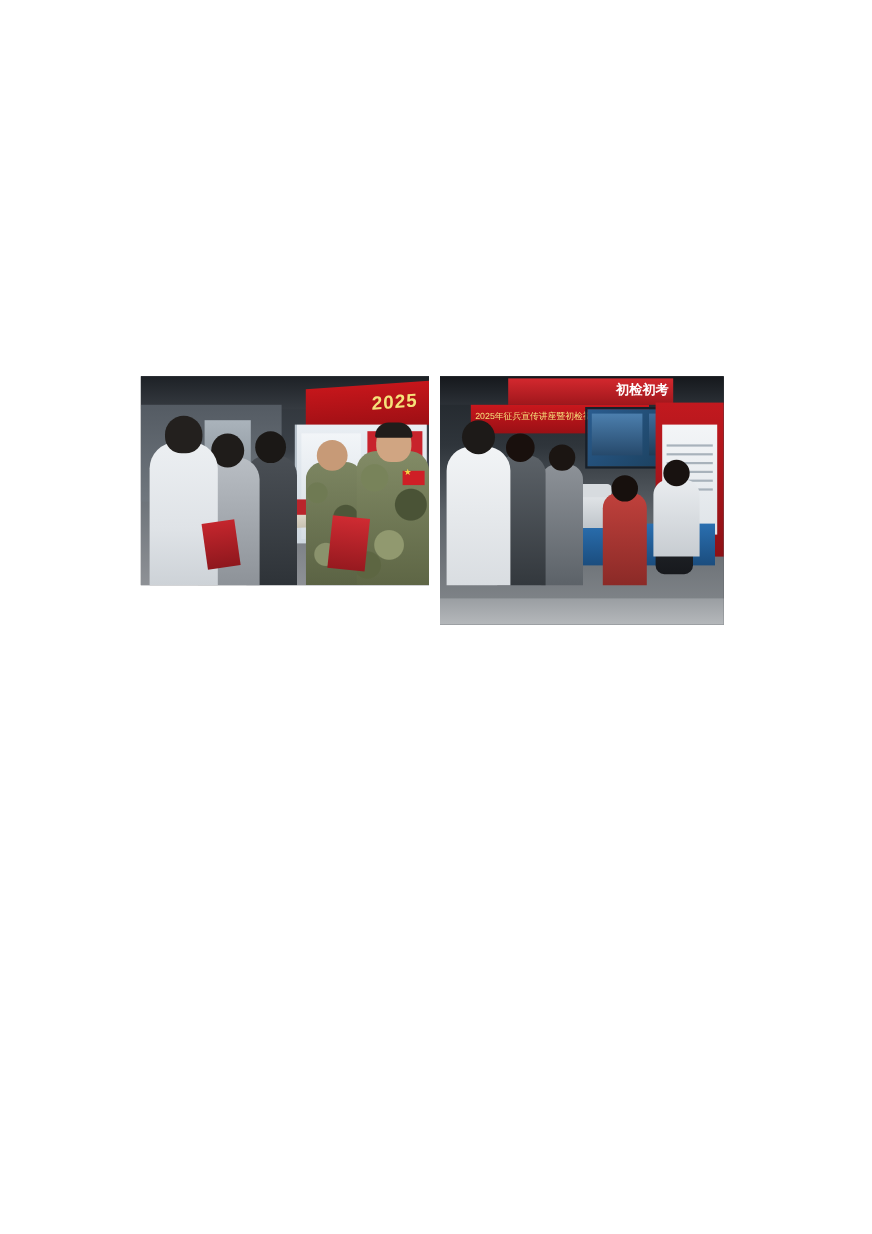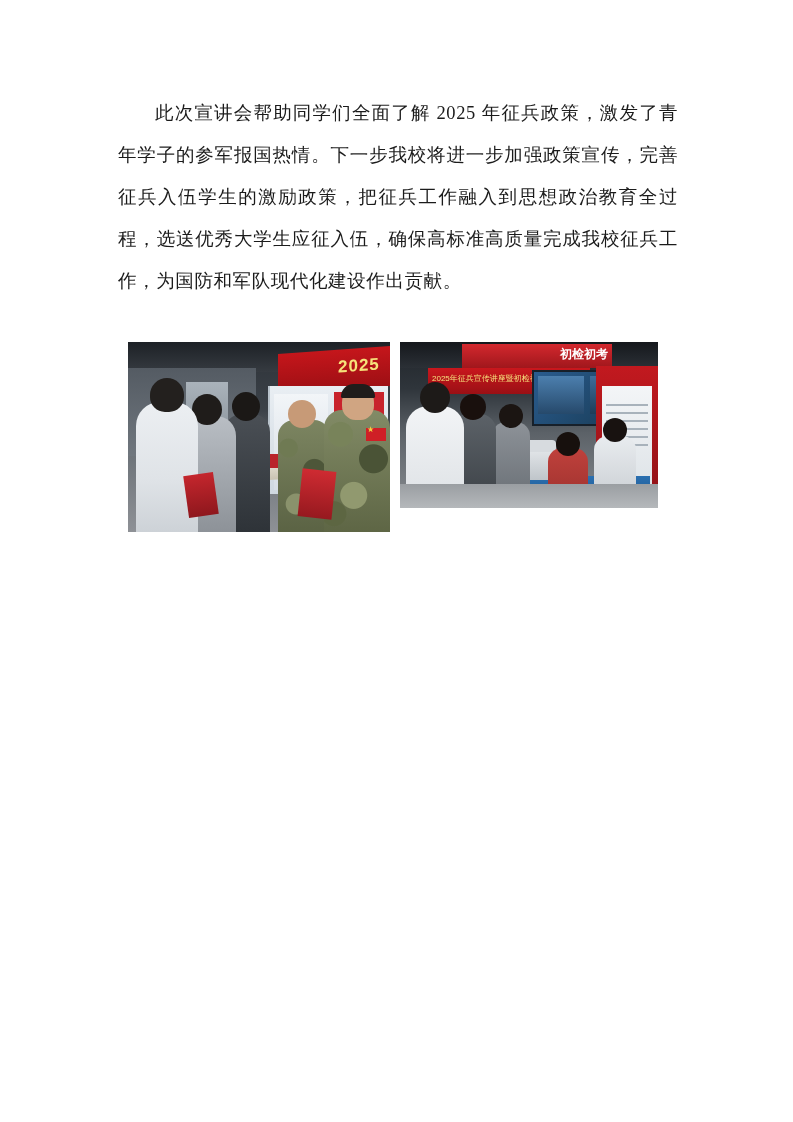--- a/index.html
+++ b/index.html
@@ -44,21 +44,21 @@
     height: 190px;
     display: flex;
     gap: 10px;
   }
   .photo {
     position: relative;
     overflow: hidden;
     background: #3a3f44;
   }
   .photo-left { width: 262px; height: 190px; }
-  .photo-right { width: 258px; height: 166px; }
+  .photo-right { width: 258px; height: 226px; }
 
   
   .pl-bg {
     position: absolute; inset: 0;
     background: linear-gradient(180deg,#2c3137 0%,#3c4249 36%,#6e747a 60%,#8e9196 100%);
   }
   .pl-ceiling {
     position: absolute; left:0; top:0; width:100%; height:30px;
     background: linear-gradient(180deg,#1d2126,#363b41);
   }
@@ -299,23 +299,20 @@
   .pr-floor {
     position:absolute; left:0; bottom:0; width:100%; height:24px;
     background: linear-gradient(180deg,#9a9ea2,#b5b8bb);
   }
 </style>
 </head>
 <body>
 
 <div class="page">
 
-  <div class="content">
-    <p class="body-paragraph">此次宣讲会帮助同学们全面了解 2025 年征兵政策，激发了青年学子的参军报国热情。下一步我校将进一步加强政策宣传，完善征兵入伍学生的激励政策，把征兵工作融入到思想政治教育全过程，选送优秀大学生应征入伍，确保高标准高质量完成我校征兵工作，为国防和军队现代化建设作出贡献。</p>
-  </div>
 
   <div class="photo-row">
 
     <div class="photo photo-left">
       <div class="pl-bg"></div>
       <div class="pl-ceiling"></div>
       <div class="pl-wall-left"></div>
       <div class="pl-wall-panel"></div>
       <div class="pl-banner"></div>
       <div class="pl-banner-text">2025</div>

